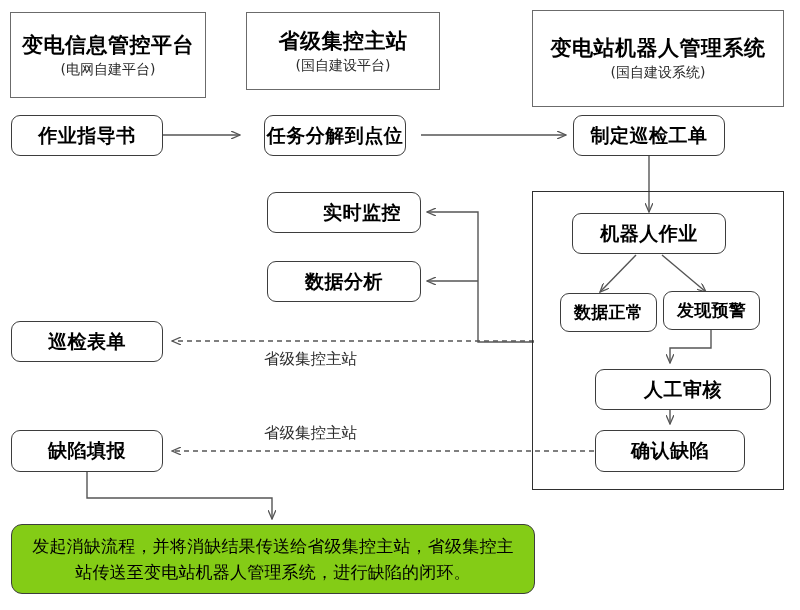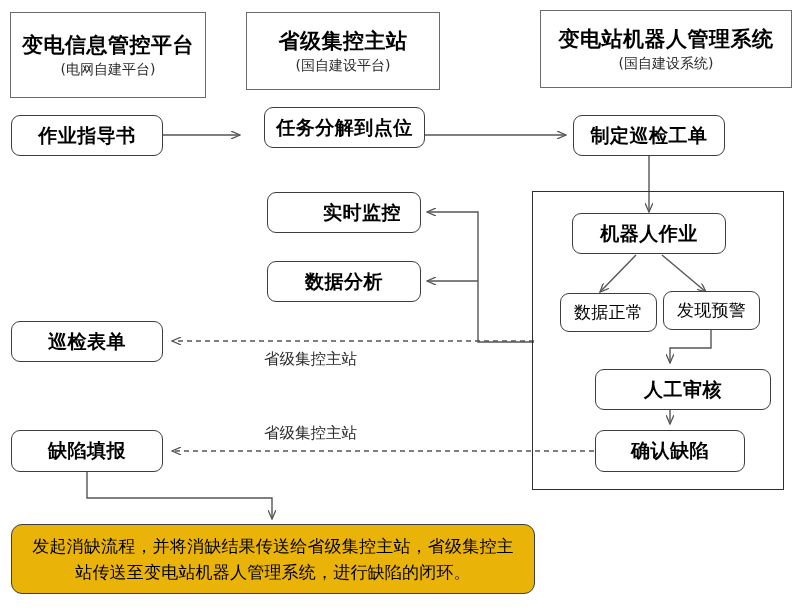--- a/index.html
+++ b/index.html
@@ -54,21 +54,21 @@
     color: #2b2b2b;
     font-weight: normal;
   }
   .flow-label {
     font-weight: bold;
     font-size: 19px;
     letter-spacing: 0.5px;
     white-space: nowrap;
   }
   .flow-label-sm {
-    font-weight: normal;
+    font-weight: bold;
     font-size: 17px;
     letter-spacing: 0.3px;
     white-space: nowrap;
   }
   .panel {
     position: absolute;
     box-sizing: border-box;
     border: 1.6px solid #2f2f2f;
     background: transparent;
   }
@@ -77,21 +77,21 @@
     font-size: 15.5px;
     color: #2b2b2b;
     white-space: nowrap;
     font-weight: normal;
   }
   .summary-box {
     position: absolute;
     box-sizing: border-box;
     border: 1.5px solid #3d3d3d;
     border-radius: 11px;
-    background: #eab308;
+    background: #84cc16;
     display: flex;
     align-items: center;
     justify-content: center;
     padding: 6px 14px;
   }
   .summary-text {
     font-size: 17px;
     line-height: 1.55;
     color: #000;
     text-align: center;
@@ -137,32 +137,32 @@
   <div class="node header-box" style="left:10px; top:12px; width:196px; height:86px;">
     <div class="header-title">变电信息管控平台</div>
     <div class="header-sub">(电网自建平台)</div>
   </div>
 
   <div class="node header-box" style="left:246px; top:12px; width:194px; height:78px;">
     <div class="header-title">省级集控主站</div>
     <div class="header-sub">(国自建设平台)</div>
   </div>
 
-  <div class="node header-box" style="left:532px; top:10px; width:252px; height:78px;margin-left:8px;">
+  <div class="node header-box" style="left:532px; top:10px; width:252px; height:97px;">
     <div class="header-title">变电站机器人管理系统</div>
     <div class="header-sub">(国自建设系统)</div>
   </div>
 
   <div class="panel" style="left:532px; top:191px; width:252px; height:299px;"></div>
 
   <div class="node rounded" style="left:11px; top:115px; width:152px; height:41px;">
     <span class="flow-label">作业指导书</span>
   </div>
 
-  <div class="node rounded" style="left:264px; top:107px; width:161px; height:41px;">
+  <div class="node rounded" style="left:264px; top:115px; width:142px; height:41px;">
     <span class="flow-label">任务分解到点位</span>
   </div>
 
   <div class="node rounded" style="left:573px; top:115px; width:152px; height:41px;">
     <span class="flow-label">制定巡检工单</span>
   </div>
 
   <div class="node rounded" style="left:267px; top:192px; width:154px; height:41px;padding-left:36px;">
     <span class="flow-label">实时监控</span>
   </div>

